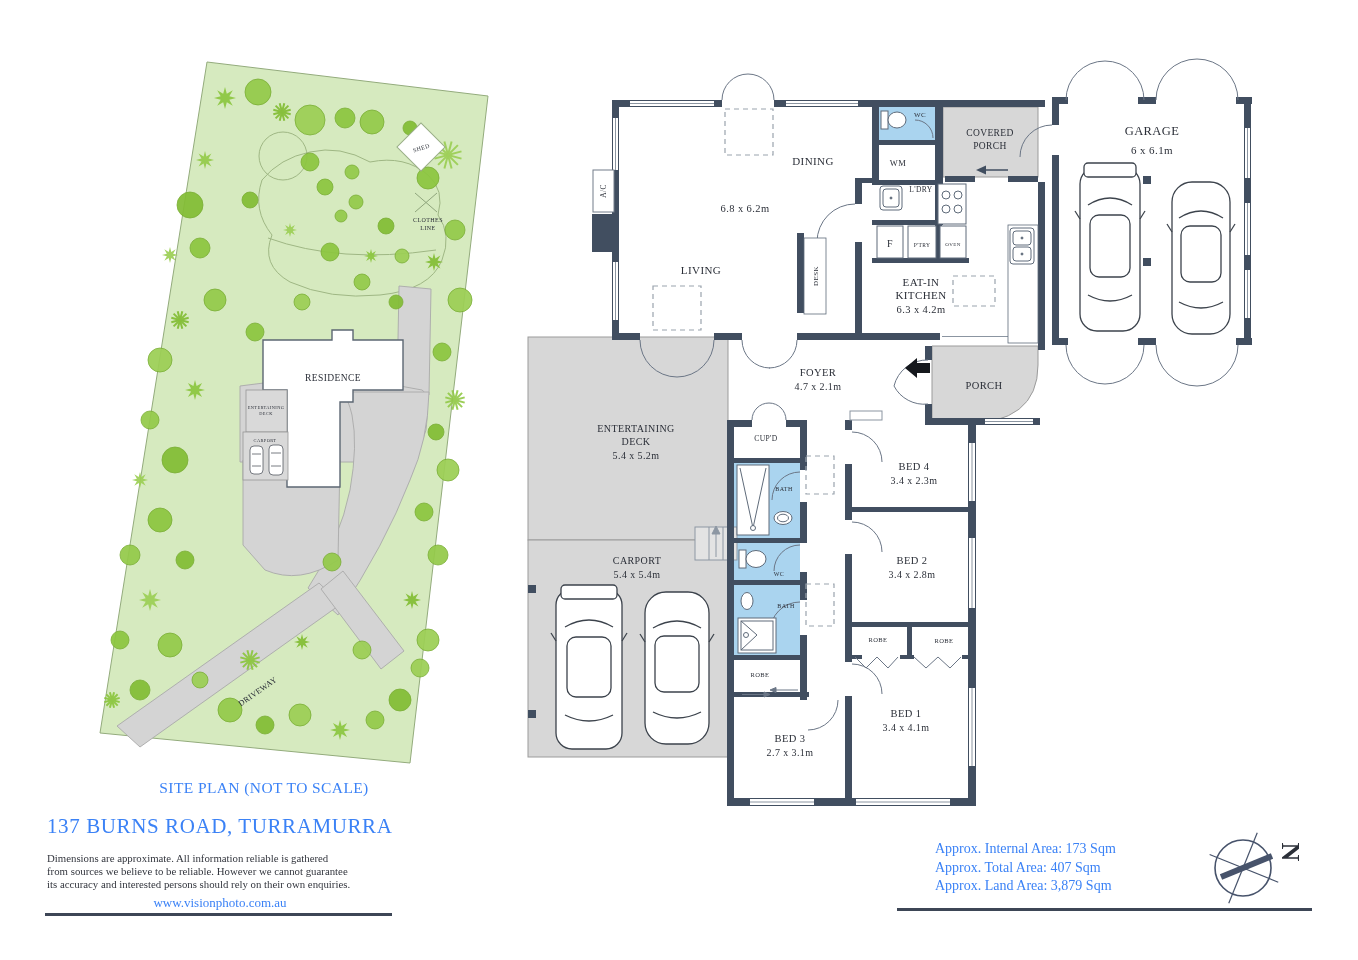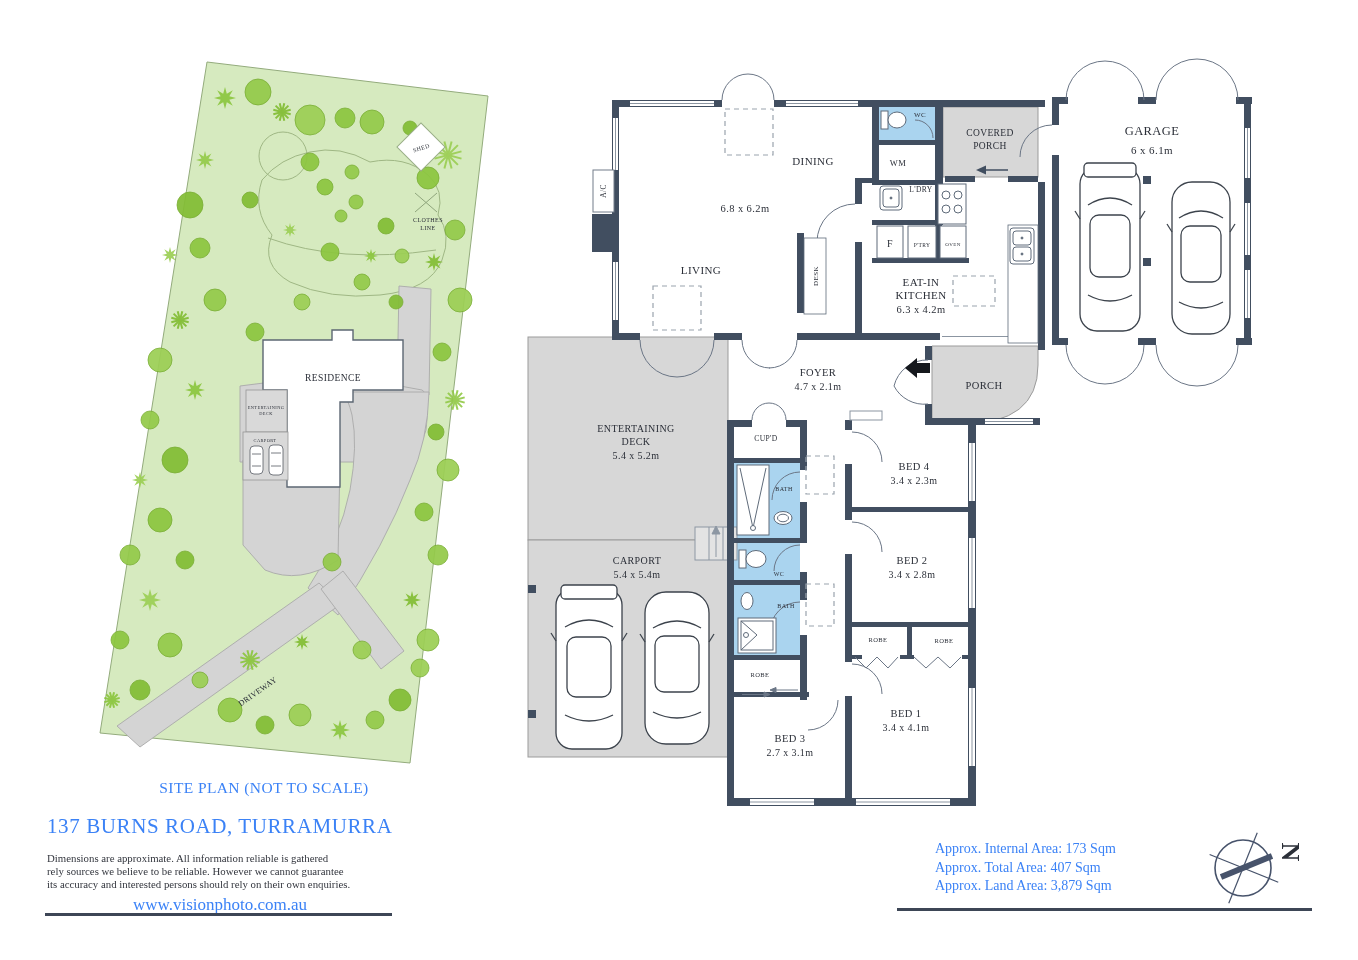--- a/index.html
+++ b/index.html
@@ -4,21 +4,21 @@
 <style>
   html,body{margin:0;padding:0;background:#ffffff;}
   #canvas{position:relative;width:1358px;height:960px;background:#fff;overflow:hidden;
           font-family:"Liberation Serif",serif;color:#2b2f38;}
   svg{position:absolute;left:0;top:0;}
   .lbl{font-family:"Liberation Serif",serif;fill:#2b2f38;letter-spacing:.4px;}
   .footer-block{position:absolute;font-family:"Liberation Serif",serif;color:#3b82f6;}
   #caption-left{left:114px;top:779px;width:300px;text-align:center;font-size:15.5px;letter-spacing:.4px;}
   #address{left:47px;top:814px;font-size:21px;letter-spacing:.6px;}
   #disclaimer{left:47px;top:852px;width:346px;font-size:10.8px;line-height:13.2px;color:#33363e;}
-  #website{left:47px;top:895px;width:346px;text-align:center;font-size:17px;}
+  #website{left:47px;top:895px;width:346px;text-align:center;font-size:13px;}
   .rule{position:absolute;height:2.5px;background:#3d4656;}
   #rule-left{left:45px;top:913px;width:347px;}
   #rule-right{left:897px;top:908px;width:415px;}
   #areas{left:935px;top:840px;font-size:14px;line-height:18.5px;}
 </style>
 </head>
 <body>
 
 <div id="canvas">
 
@@ -539,21 +539,21 @@
     </g>
     <line x1="1221" y1="877" x2="1272" y2="856" stroke="#47536b" stroke-width="6"></line>
     <text class="lbl" x="1292" y="858" font-size="26" font-weight="bold" fill="#3d4656" text-anchor="middle" transform="rotate(90 1290 850)">N</text>
   </g>
 </svg>
 
 <div class="footer-block" id="caption-left">SITE PLAN (NOT TO SCALE)</div>
 <div class="footer-block" id="address">137 BURNS ROAD, TURRAMURRA</div>
 <div class="footer-block" id="disclaimer">
   <div>Dimensions are approximate.  All  information reliable is  gathered</div>
-  <div>rely sources we believe to be reliable.  However we cannot guarantee</div>
+  <div>from sources we believe to be reliable.  However we cannot guarantee</div>
   <div>its accuracy and interested persons should rely on their own enquiries.</div>
 </div>
 <div class="footer-block" id="website">www.visionphoto.com.au</div>
 <div class="rule" id="rule-left"></div>
 <div class="footer-block" id="areas">
   <div>Approx. Internal Area: 173 Sqm</div>
   <div>Approx. Total Area: 407 Sqm</div>
   <div>Approx. Land Area: 3,879 Sqm</div>
 </div>
 <div class="rule" id="rule-right"></div>

